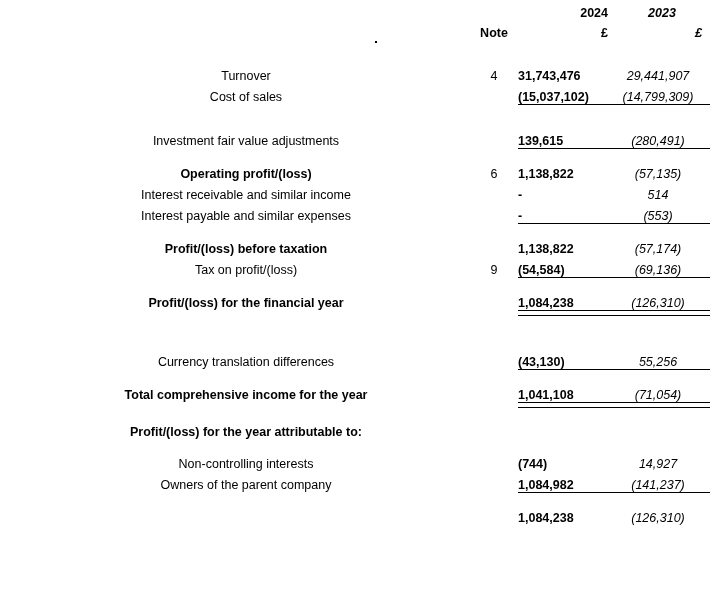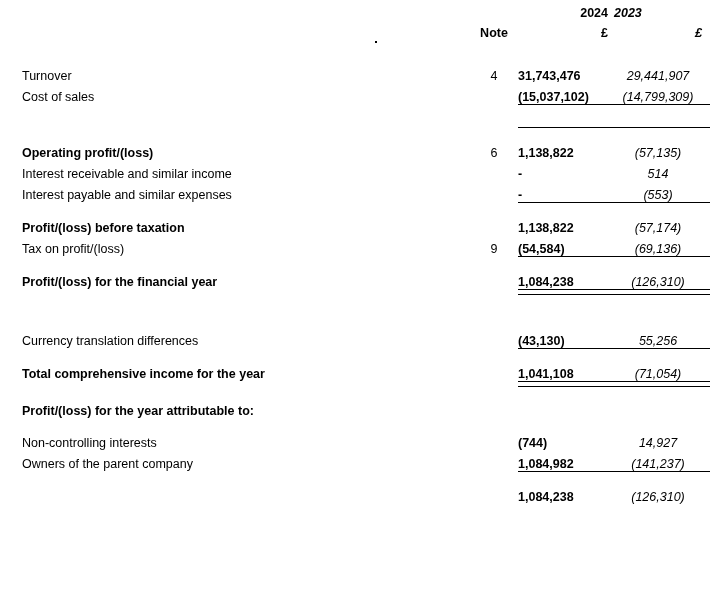--- a/index.html
+++ b/index.html
@@ -32,21 +32,21 @@
   col.c-2023  { width: 96px; }
 
   td, th {
     padding: 0;
     vertical-align: bottom;
     font-weight: normal;
   }
 
   .lbl {
     padding-left: 22px;
-    text-align: left;
+    text-align: center;
     white-space: nowrap;
   }
   .note {
     text-align: center;
   }
   .num {
     padding-right: 6px;
     white-space: nowrap;
   }
   .num2023 {
@@ -60,21 +60,21 @@
 
   
   .hdr-year {
     font-weight: bold;
     text-align: right;
     padding-right: 6px;
   }
   .hdr-year-i {
     font-weight: bold;
     font-style: italic;
-    text-align: left;
+    text-align: center;
     padding-right: 0;
   }
   .hdr-cur {
     font-weight: bold;
     text-align: right;
     padding-right: 6px;
   }
   .hdr-cur-i {
     font-weight: bold;
     font-style: italic;
@@ -188,20 +188,26 @@
     </tr>
     <tr class="gap">
           <td colspan="4"></td>
         </tr>
 
 
     <tr class="gap">
           <td colspan="4"></td>
         </tr>
 
+    <tr class="r">
+      <td class="lbl">Investment fair value adjustments</td>
+      <td class="note"></td>
+      <td class="num bold">139,615</td>
+      <td class="num2023">(280,491)</td>
+    </tr>
 
 
 
     <tr class="ruleline">
       <td class="blank"></td>
           <td class="blank"></td>
       <td class="bar rule-pad-2024"></td>
       <td class="bar rule-pad-2023"></td>
     </tr>
     <tr class="gap">

